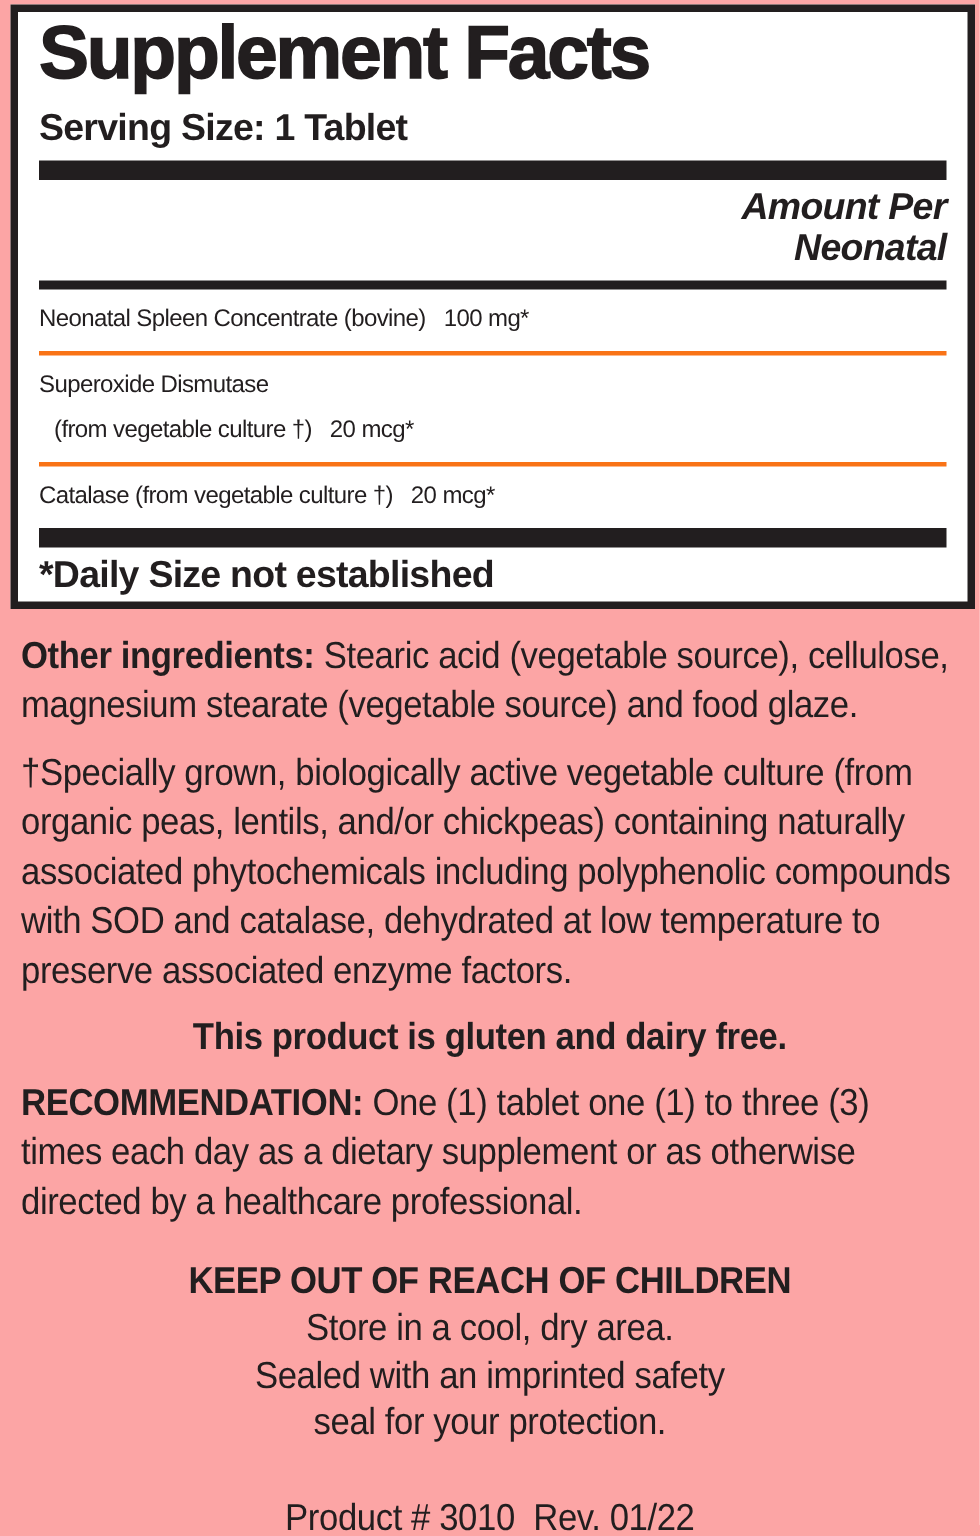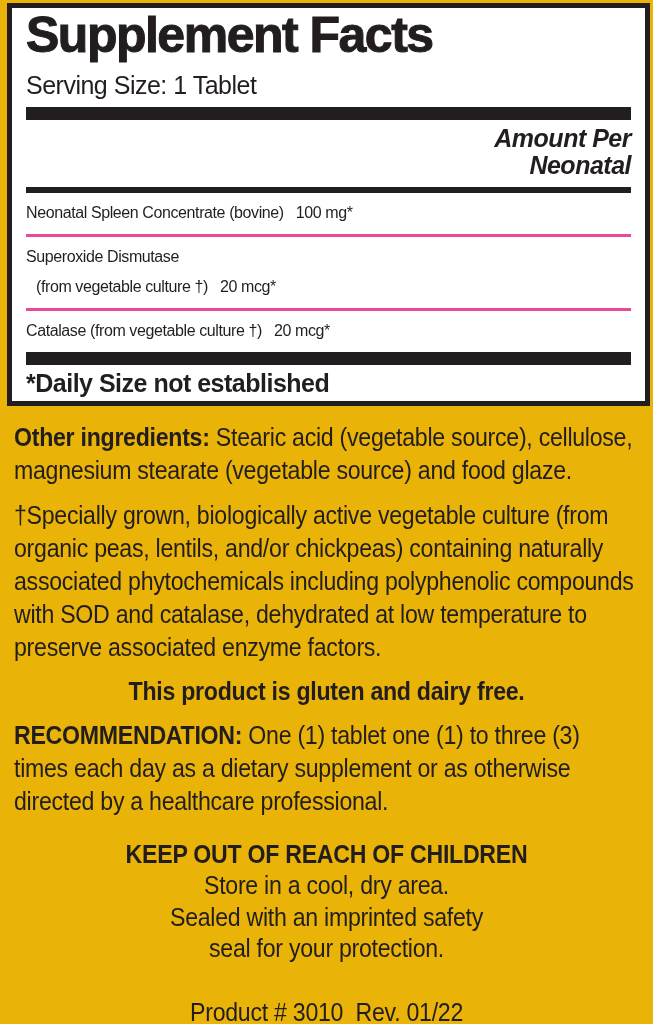--- a/index.html
+++ b/index.html
@@ -5,21 +5,21 @@
   html, body { margin: 0; padding: 0; }
   body {
     font-family: "Liberation Sans", sans-serif;
     background: #ffffff;
     color: #221e1f;
   }
   .page {
     position: relative;
     width: 653px;
     height: 1024px;
-    background: #eab308;
+    background: #fca5a5;
     overflow: hidden;
   }
 
   
   .panel {
     box-sizing: border-box;
     margin: 3px 3px 0 7px;
     width: 643px;
     border: 5px solid #221e1f;
     padding: 2px 14px 0 14px;
@@ -29,21 +29,21 @@
     font-size: 50px;
     line-height: 50px;
     font-weight: bold;
     letter-spacing: -1.5px;
     -webkit-text-stroke: 1px #221e1f;
     margin: 0;
   }
   .serving-size {
     font-size: 25px;
     line-height: 30px;
-    font-weight: normal;
+    font-weight: bold;
     letter-spacing: -0.5px;
     margin-top: 10px;
   }
   .bar { background: #221e1f; }
   .bar-thick { height: 13px; }
   .bar-medium { height: 6px; }
   .bar-below-serving { margin-top: 7px; }
   .col-header {
     text-align: right;
     font-weight: bold;
@@ -56,21 +56,21 @@
   .bar-below-header { margin-top: 8px; }
 
   .facts-row {
     display: flex;
     align-items: flex-end;
     font-size: 16px;
     line-height: 30px;
     letter-spacing: -0.4px;
     padding: 5px 0 6px 0;
   }
-  .facts-row + .facts-row { border-top: 3px solid #ec4899; }
+  .facts-row + .facts-row { border-top: 3px solid #f97316; }
   .row-name-l2 { padding-left: 10px; }
   .row-name-l2:empty { display: none; }
   .row-amount { white-space: nowrap; padding-left: 12px; }
 
   .bar-above-footnote { margin-top: 0; }
   .panel-footnote {
     font-size: 25px;
     line-height: 28px;
     font-weight: bold;
     letter-spacing: -0.5px;

